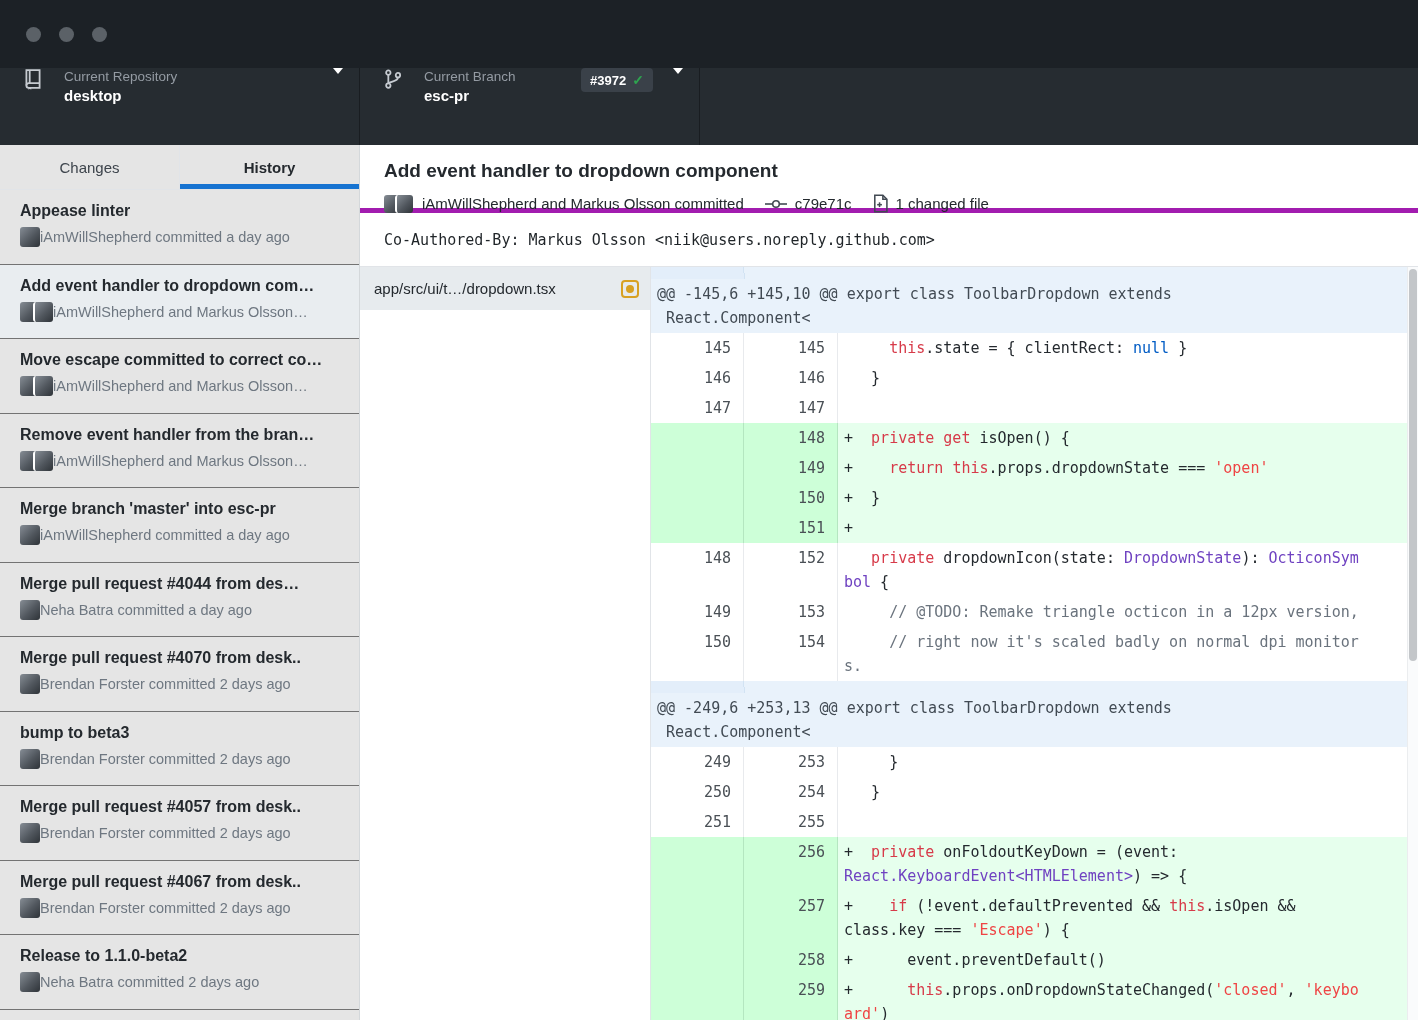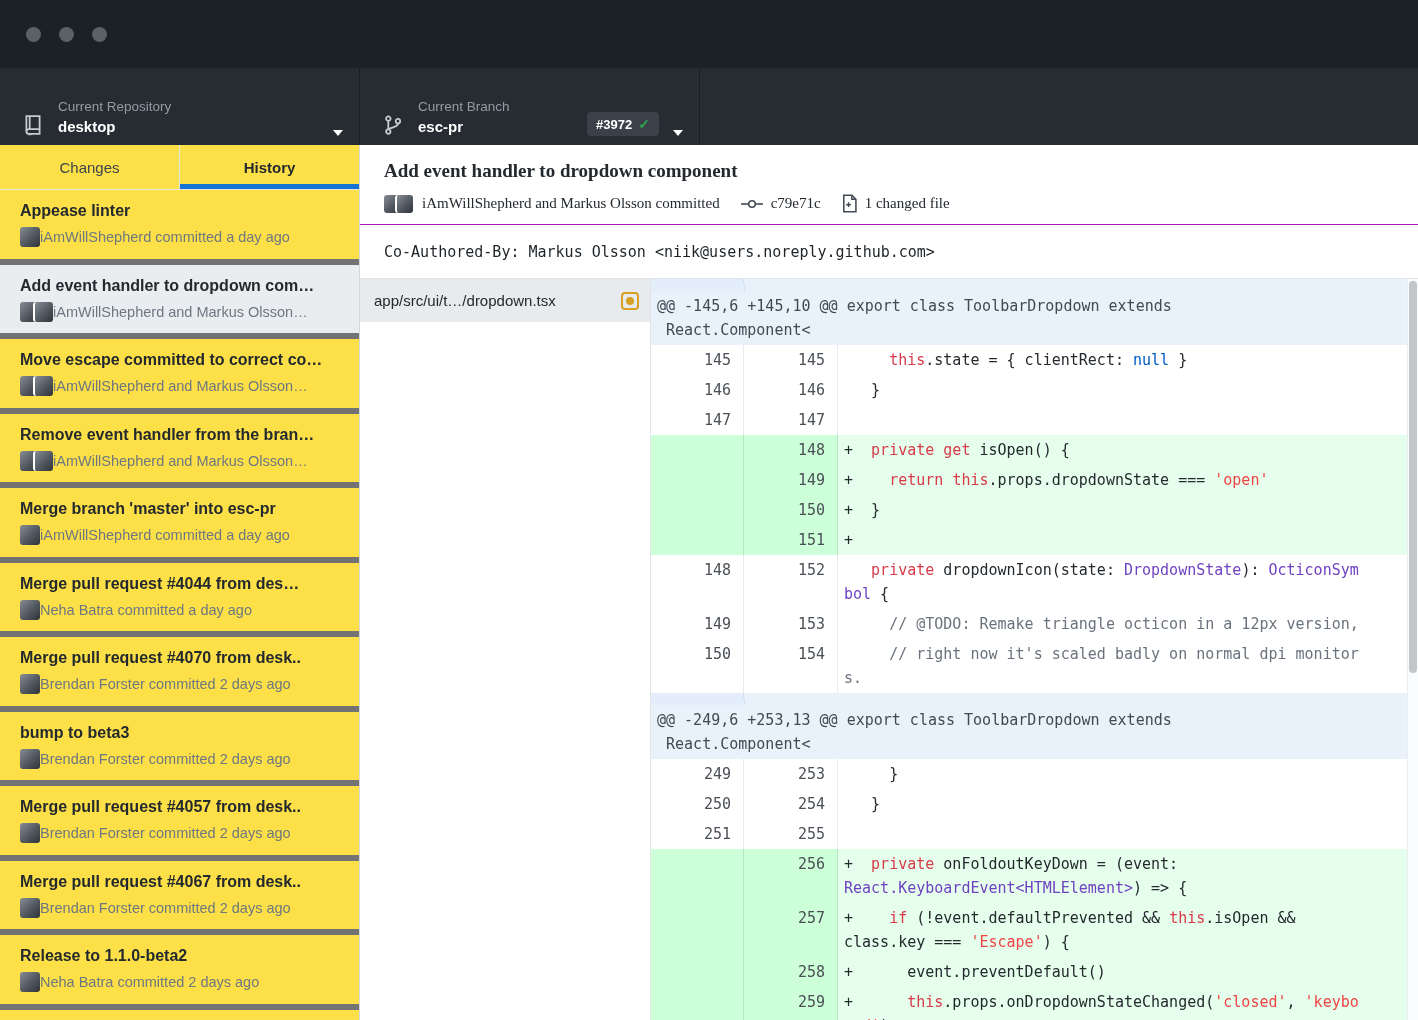--- a/index.html
+++ b/index.html
@@ -6,62 +6,62 @@
   html,body { width:1418px; height:1020px; overflow:hidden; background:#fff;
     font-family:"Liberation Sans", sans-serif; -webkit-font-smoothing:antialiased; }
 
   
   .titlebar { height:68px; background:#1c2126; display:flex; align-items:center;
     padding-left:26px; gap:18px; }
   .light { width:15px; height:15px; border-radius:50%; background:#5b6167; }
 
   
   .toolbar { height:77px; background:#262c31; display:flex; }
-  .tb-section { display:flex; align-items:flex-end; border-right:1px solid #191d21;
-    padding:0 16px 9px 22px; }
+  .tb-section { display:flex; align-items:flex-start; border-right:1px solid #191d21;
+    padding:0 16px 9px 22px;gap:6px; }
   .tb-repo { width:360px; }
   .tb-branch { width:340px; }
   .tb-fetch { width:340px; }
   .tb-rest { flex:1; border-right:none; }
   .tb-text { margin-left:14px; min-width:0; }
   .tb-label { font-size:13.5px; color:#949ba3; line-height:1.35; }
   .tb-value { font-size:15px; font-weight:700; color:#fff; line-height:1.3; white-space:nowrap; }
   .caret { width:0; height:0; border-left:5px solid transparent; border-right:5px solid transparent;
     border-top:6px solid #fff; margin-left:14px; }
   .caret.pushed { margin-left:auto; }
   .badge { margin-left:auto; background:#3a4149; border-radius:4px; padding:4px 9px;
     display:flex; align-items:center; gap:6px; font-size:13px; font-weight:700; color:#fff; }
   .badge .check { color:#2ea44f; font-size:14px; font-weight:700; }
 
   
-  .sidebar { position:absolute; top:145px; left:0; width:360px; bottom:0; background:#fde047;
+  .sidebar { position:absolute; top:145px; left:0; width:360px; bottom:0; background:#e5e5e5;
     border-right:1px solid #d4d8db; }
   .tabs { display:flex; height:45px; border-bottom:1px solid #e1e4e8; }
   .tab { flex:1; display:flex; align-items:center; justify-content:center;
     font-size:15px; color:#3d444c; position:relative; cursor:default; }
   .tab + .tab { border-left:1px solid #e1e4e8; }
   .tab.active { color:#24292e; font-weight:700; }
   .tab.active::after { content:""; position:absolute; left:0; right:0; bottom:0;
     height:5px; background:#1673d1; }
   .commit-list { height:calc(100% - 45px); overflow:hidden; }
-  .commit { height:74.5px; border-bottom:6px solid #737373; padding:12px 14px 0 20px; }
+  .commit { height:74.5px; border-bottom:1px solid #737373; padding:12px 14px 0 20px; }
   .commit.selected { background:#e9edf0; }
   .c-title { font-size:16px; font-weight:700; color:#24292e; white-space:nowrap; overflow:hidden; }
   .c-byline { display:flex; align-items:center; margin-top:7px;
     font-size:14.5px; color:#6e7781; white-space:nowrap; overflow:hidden; }
   .avatars { display:flex; flex:none; }
   .avatar { width:20px; height:20px; border-radius:3px;
     background:linear-gradient(135deg,#868d95 0%,#51575e 55%,#2e3338 100%); }
   .avatar + .avatar { margin-left:-7px; border-left:2px solid #fff;
     border-radius:3px; }
 
   
   .main { position:absolute; top:145px; left:360px; right:0; bottom:0;
     display:flex; flex-direction:column; background:#fff; }
-  .summary { height:80px; border-bottom:1px solid #a21caf; padding:15px 24px 0 24px;font-family:Liberation Serif, serif; }
+  .summary { height:68px; border-bottom:5px solid #a21caf; padding:15px 24px 0 24px; }
   .sum-title { font-size:19px; font-weight:700; color:#24292e; }
   .sum-meta { display:flex; align-items:center; margin-top:12px; font-size:15px; color:#24292e; }
   .sum-meta .avatars { margin-right:9px; }
   .sum-meta .avatar { width:18px; height:18px; }
   .meta-group { display:flex; align-items:center; gap:7px; margin-left:20px; }
   .desc { height:54px; border-bottom:1px solid #e1e4e8; display:flex; align-items:center;
     padding-left:24px; font-family:"DejaVu Sans Mono", monospace; font-size:15px; color:#1f2428; }
 
   .split { flex:1; display:flex; min-height:0; }
   .files { width:290px; flex:none; background:#fff; }

